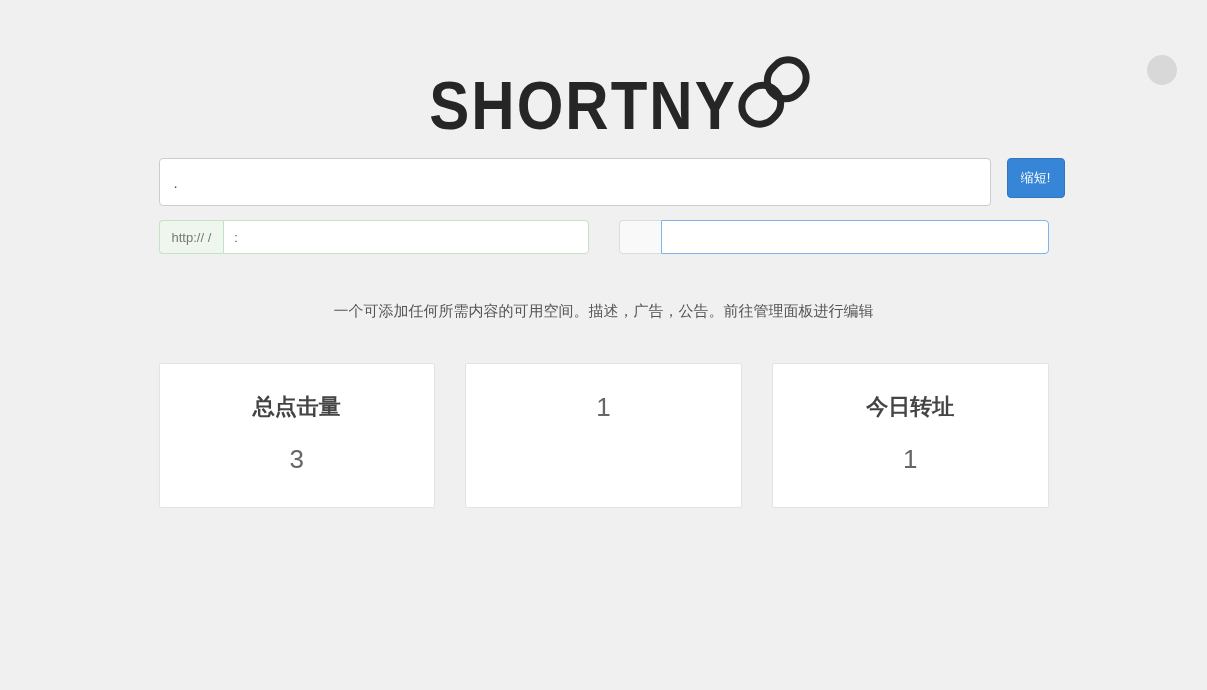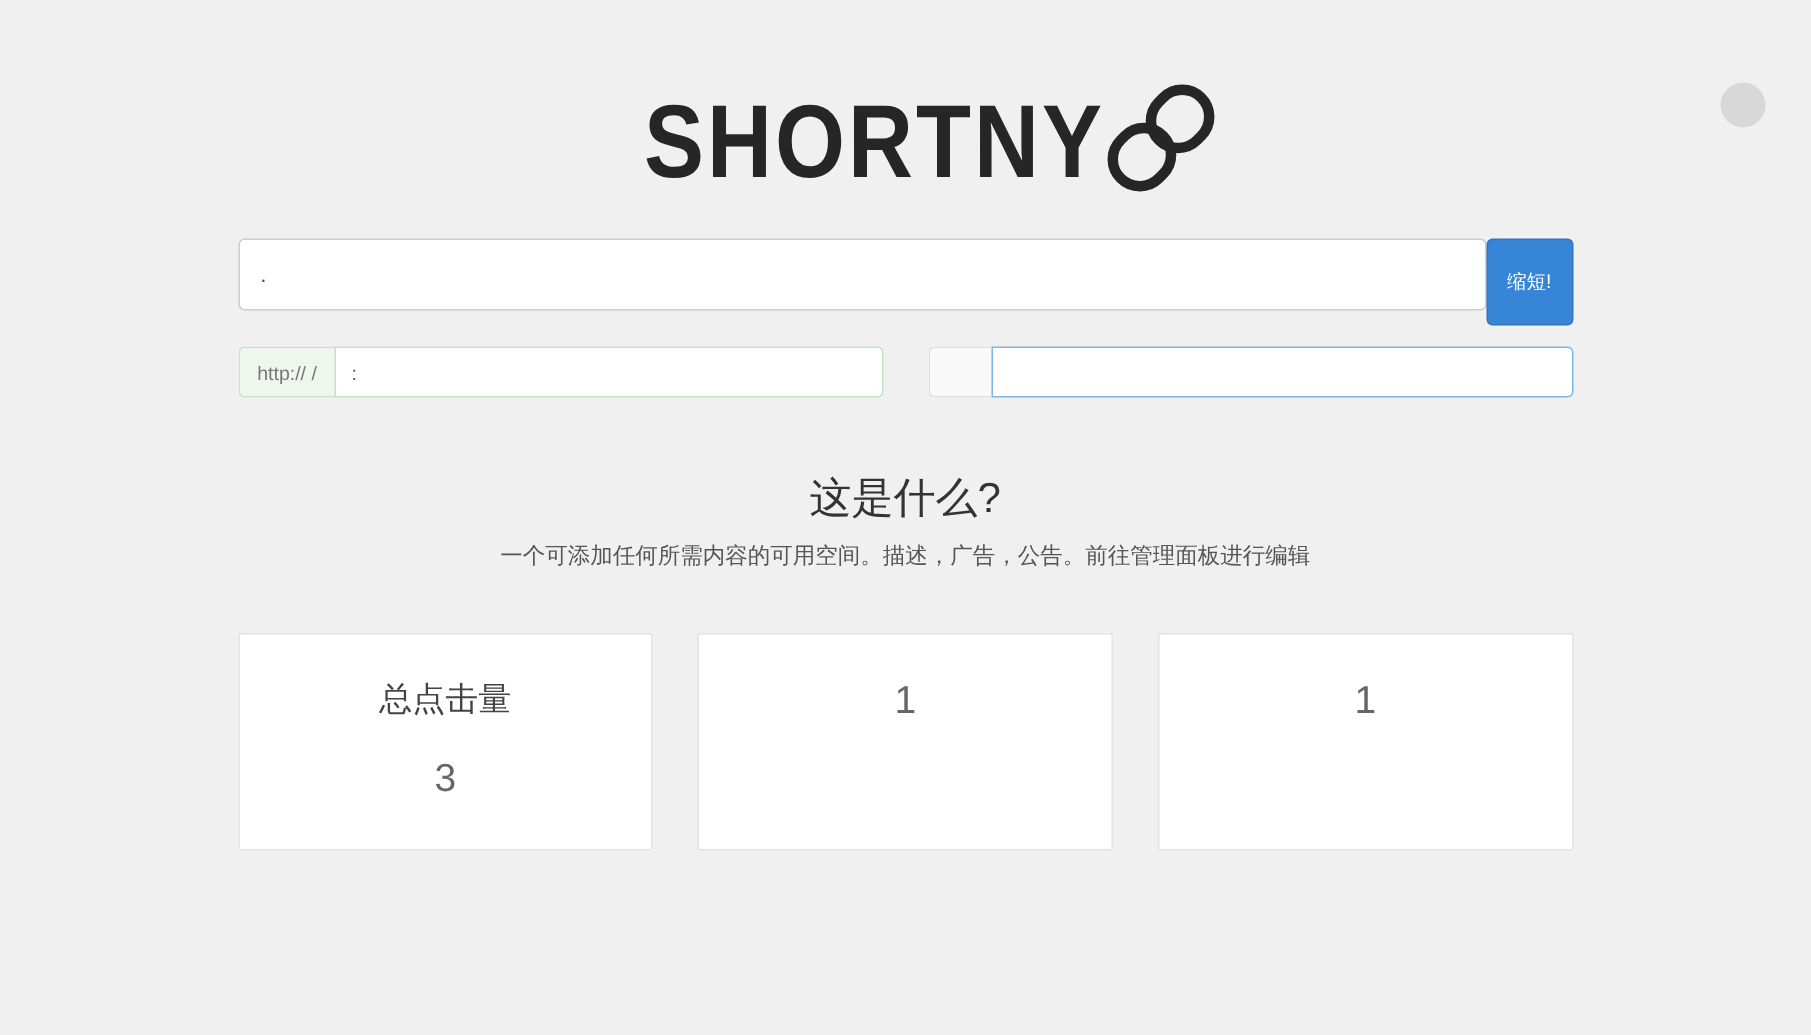--- a/index.html
+++ b/index.html
@@ -31,21 +31,21 @@
       background: #d8d8d8;
       cursor: pointer;
     }
     .logo-wrap {
       text-align: center;
       padding-top: 48px;
       padding-bottom: 18px;
     }
     .logo {
       display: inline-flex;
-      align-items: center;
+      align-items: flex-end;
       gap: 1px;
       margin-left: 32px;
     }
     .logo-text {
       font-size: 60px;
       font-weight: 700;
       letter-spacing: 2px;
       color: #262626;
       font-family: "Arial Narrow", Arial, sans-serif;
       transform: scaleY(1.15);
@@ -61,31 +61,31 @@
       padding: 10px 14px;
       font-size: 15px;
       border: 1px solid #ccc;
       border-radius: 4px;
       background: #fff;
       color: #555;
       outline: none;
     }
     .shorten-btn {
       width: 58px;
-      height: 58px;
+      height: 40px;
       margin-left: 0;
       background: #3685d6;
       border: 1px solid #2f76bf;
       color: #fff;
       font-size: 13px;
       border-radius: 4px;
       cursor: pointer;
       font-weight: 400;
       position: relative;
-      left: 0;
+      left: 16px;
     }
     .sub-row {
       display: flex;
       gap: 30px;
     }
     .group-left, .group-right {
       display: flex;
       flex: 1;
     }
     .addon {
@@ -146,21 +146,21 @@
     .stat-card {
       flex: 1;
       background: #fff;
       border: 1px solid #e3e3e3;
       border-radius: 2px;
       padding: 28px 10px 32px;
       text-align: center;
     }
     .stat-label {
       font-size: 22px;
-      font-weight: 400;
+      font-weight: 700;
       color: #444;
       margin-bottom: 22px;
     }
     .stat-value {
       font-size: 26px;
       font-weight: 400;
       color: #666;
     }
   </style>
 </head>
@@ -196,30 +196,30 @@
       <span class="addon">http://                  /</span>
       <input type="text" class="sub-input" value=":" style="">
     </div>
     <div class="group-right">
       <span class="addon addon-right"> </span>
       <input type="text" class="sub-input sub-input-right" value=" " style="">
     </div>
   </div>
 
   <div class="what-section">
-    <h2 class="what-title">这是什么?</h2>
     <p class="what-desc">一个可添加任何所需内容的可用空间。描述，广告，公告。前往管理面板进行编辑</p>
   </div>
 
   <div class="stats-row">
     <div class="stat-card">
       <div class="stat-label">总点击量</div>
       <div class="stat-value">3</div>
     </div>
     <div class="stat-card">
       <div class="stat-value">1</div>
     </div>
     <div class="stat-card">
+      <div class="stat-label">今日转址</div>
       <div class="stat-value">1</div>
     </div>
   </div>
 
 </div>
 
 </body></html>

